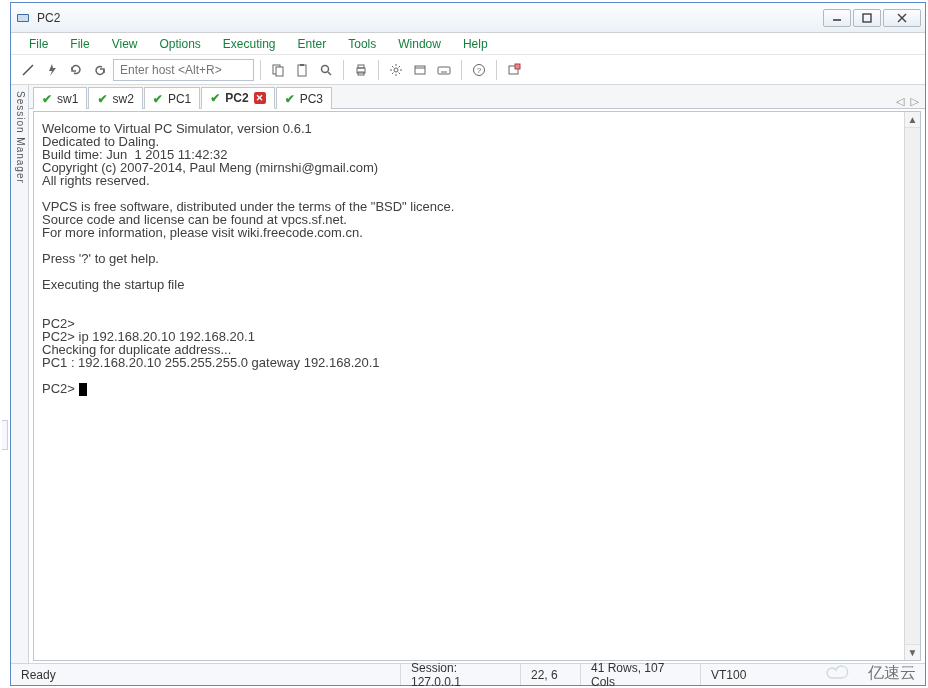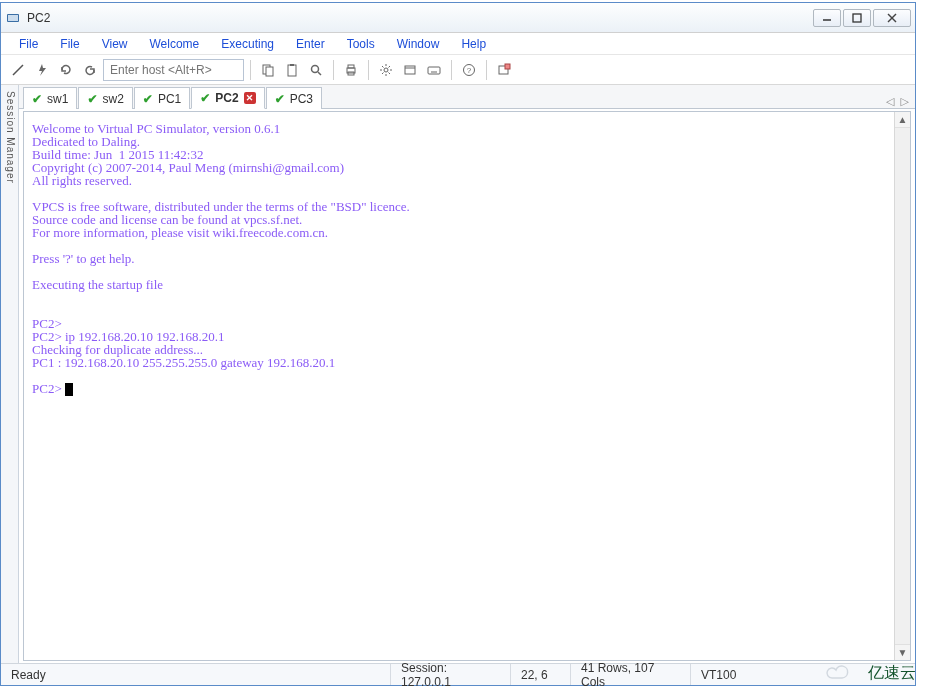--- a/index.html
+++ b/index.html
@@ -12,20 +12,21 @@
   overflow: hidden;
   color: #000;
   position: relative;
 }
 .window {
   border: 1px solid #5a8bc8;
   width: 916px;
   height: 684px;
   position: relative;
   background: #fff;
+  margin-left: 10px;
   margin-top: 2px;
 }
 .titlebar {
   height: 30px;
   background: linear-gradient(#fdfefe, #ebf1f7);
   border-bottom: 1px solid #d0d0d0;
   display: flex;
   align-items: center;
   padding: 0 4px;
 }
@@ -53,21 +54,21 @@
   height: 22px;
   display: flex;
   align-items: center;
   padding: 0 8px;
   gap: 2px;
   background: #fff;
   border-bottom: 1px solid #e6e6e6;
 }
 .menu-item {
   padding: 2px 10px;
-  color: #1d4ed8;
+  color: #15803d;
   cursor: default;
 }
 .toolbar {
   height: 30px;
   display: flex;
   align-items: center;
   padding: 0 6px;
   background: #fff;
   border-bottom: 1px solid #d8d8d8;
   gap: 2px;
@@ -152,26 +153,26 @@
   flex: 1;
   border: 1px solid #bcc6d2;
   margin: 2px 4px 2px 4px;
   display:flex;
   position: relative;
   background:#fff;
 }
 .terminal {
   flex:1;
   padding: 10px 8px;
-  font-family: Liberation Serif, serif;
+  font-family: Liberation Sans, sans-serif;
   font-size: 13px;
   line-height: 13px;
   white-space: pre;
   overflow: hidden;
-  color: #8b5cf6;
+  color: #404040;
 }
 .cursor {
   display:inline-block; width: 8px; height: 13px;
   background:#000; vertical-align: text-bottom;
 }
 .scrollbar {
   width: 16px;
   background: #f0f0f0;
   border-left: 1px solid #d8d8d8;
   position: relative;
@@ -197,21 +198,21 @@
   padding: 0 10px;
   border-right: 1px solid #d6dbe2;
   height:100%;
   display:flex; align-items:center;
 }
 .status-cell.first { flex: 0 0 390px; }
 .watermark {
   position:absolute;
   right: 12px; bottom: 4px;
   display:flex; align-items:center; gap:16px;
-  color:#14532d; font-size:16px;
+  color:#737373; font-size:16px;
 }
 .watermark svg { opacity:0.5; }
 .left-edge {
   position:absolute; left:0; top:0; bottom:0; width:10px;
   background:#fff;
 }
 .left-stub {
   position:absolute; left:2px; top:420px; width:6px; height:30px;
   border:1px solid #c8d0da; border-left:none; background:#f5f7fa;
 }
@@ -249,21 +250,21 @@
             <line x1="10" y1="1" x2="2" y2="9" stroke="#444" stroke-width="1.4"></line>
           </svg>
       </div>
     </div>
   </div>
 
   <div class="menubar">
     <span class="menu-item">File</span>
     <span class="menu-item">File</span>
     <span class="menu-item">View</span>
-    <span class="menu-item">Welcome</span>
+    <span class="menu-item">Options</span>
     <span class="menu-item">Executing</span>
     <span class="menu-item">Enter</span>
     <span class="menu-item">Tools</span>
     <span class="menu-item">Window</span>
     <span class="menu-item">Help</span>
   </div>
 
   <div class="toolbar">
     <div class="tb-btn">
         <svg width="14" height="14">

